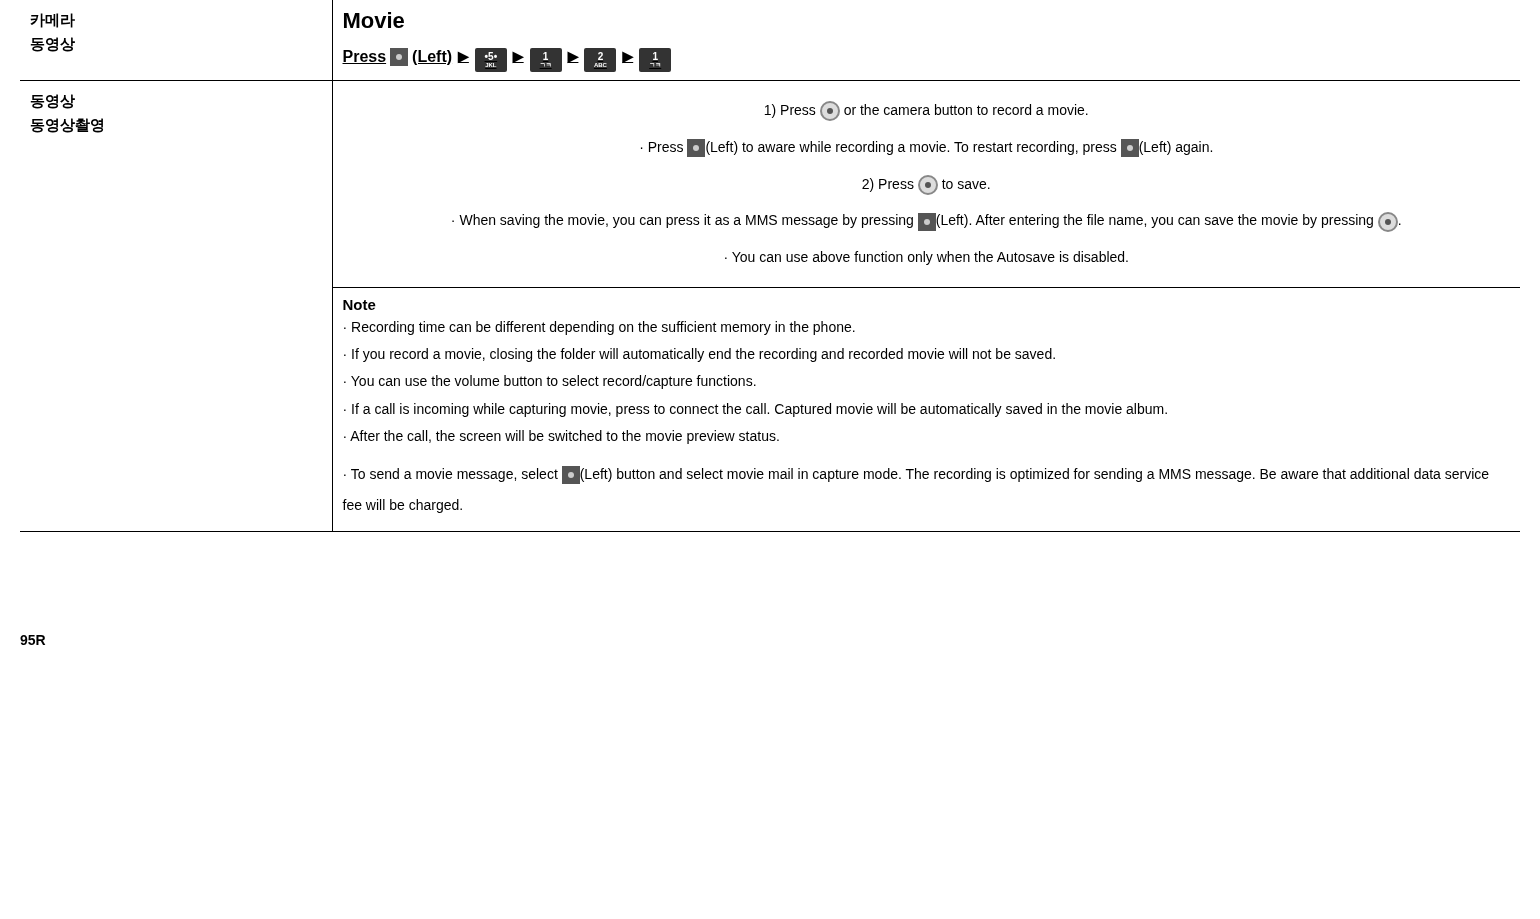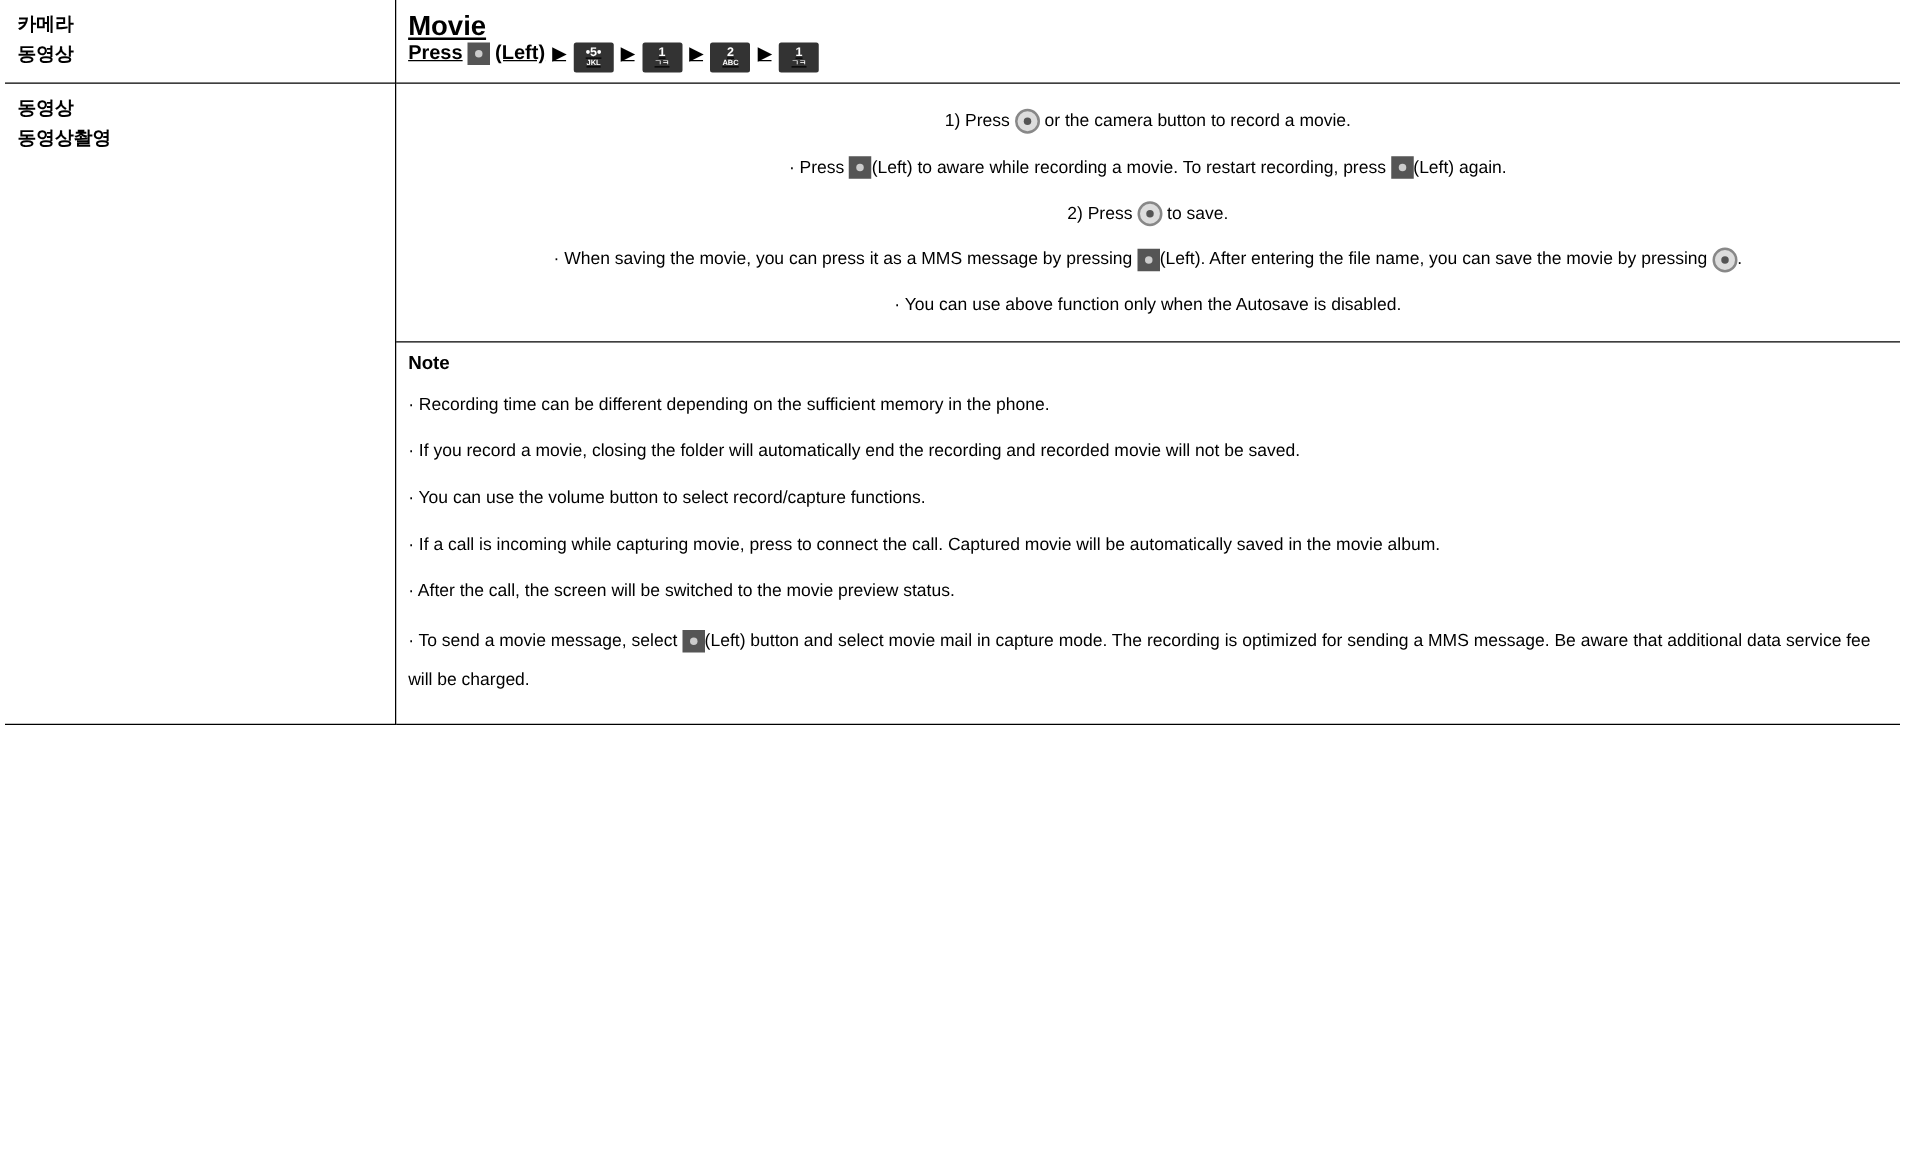--- a/index.html
+++ b/index.html
@@ -9,21 +9,21 @@
     }
     body {
       font-family: Arial, sans-serif;
       font-size: 14px;
       color: #000;
       background: #fff;
       padding: 0;
     }
     .page {
       width: 1540px;
-      padding: 0 20px 20px 4px;
+      padding: 0 20px 20px 20px;
     }
     .main-table {
       border-collapse: collapse;
       width: 100%;
     }
     .main-table td {
       border: 1px solid #000;
       vertical-align: top;
       padding: 8px 10px;
     }
@@ -43,21 +43,21 @@
       border-top: none !important;
     }
     .sidebar-text {
       font-weight: bold;
       font-size: 15px;
       line-height: 1.6;
     }
     .movie-title {
       font-size: 22px;
       font-weight: bold;
-      text-decoration: underline;
+      margin-bottom: 14px;
     }
     .press-line {
       font-size: 16px;
       font-weight: bold;
       text-decoration: underline;
       display: flex;
       flex-wrap: wrap;
       gap: 4px;
     }
     .icon-circle {
@@ -129,21 +129,21 @@
     .body-text p {
       margin: 6px 0;
       text-align: center;
     }
     .note-title {
       font-weight: bold;
       font-size: 15px;
     }
     .note-text p {
       line-height: 1.8;
-      margin: 12px 0;
+      margin: 2px 0;
     }
     .inline-icon {
       vertical-align: middle;
       display: inline-flex;
     }
     .page-num {
       font-weight: bold;
       font-size: 14px;
       margin-top: 100px;
     }
@@ -221,13 +221,14 @@
           <p>· If a call is incoming while capturing movie, press to connect the call. Captured movie will be automatically saved in the movie album.</p>
           <p>· After the call, the screen will be switched to the movie preview status.</p>
           <p style="margin-top:10px; line-height:2.2;">
             <span>· To send a movie message, select </span><span class="icon-square inline-icon"></span><span>(Left) button and select movie mail in capture mode. The recording is optimized for sending a MMS message. Be aware that additional data service fee will be charged.</span>
           </p>
         </div>
       </td>
     </tr>
   </tbody>
     </table>
+  <div class="page-num">95R</div>
 </div>
 
 </body></html>

